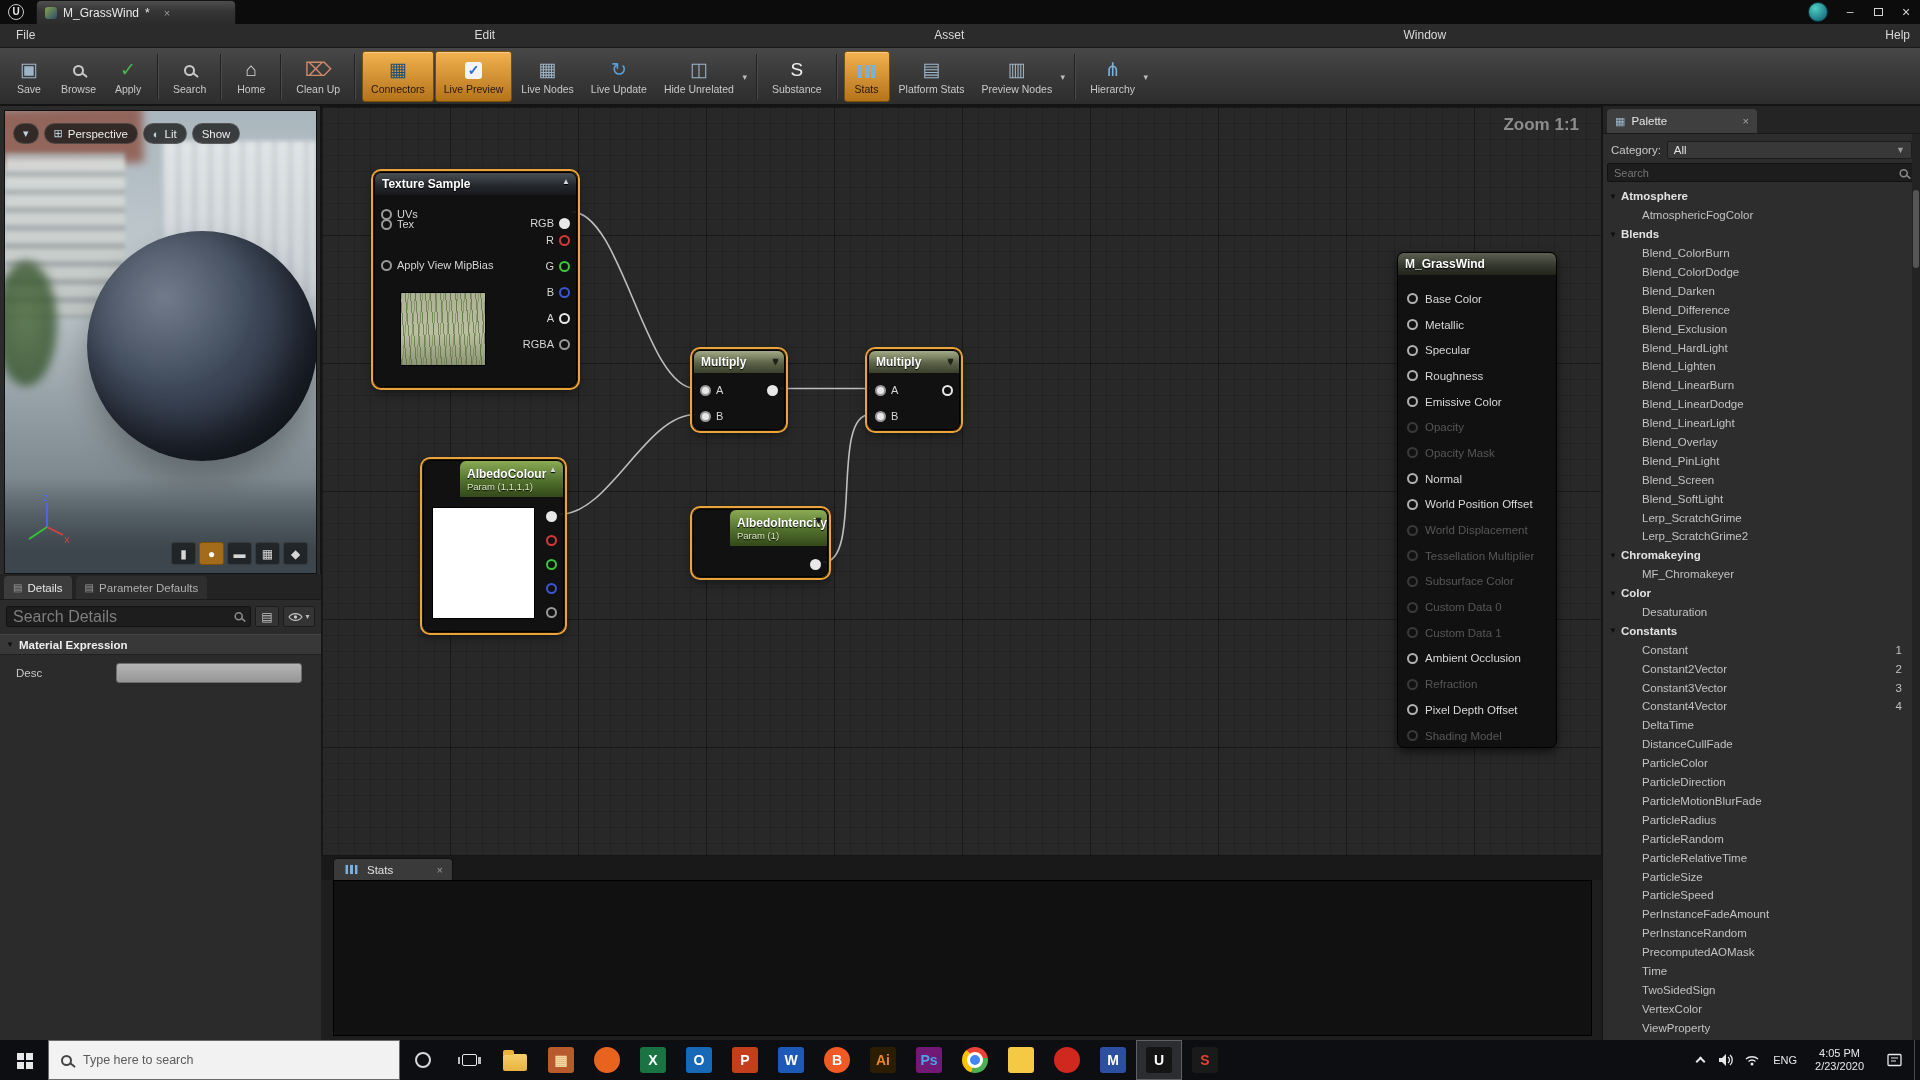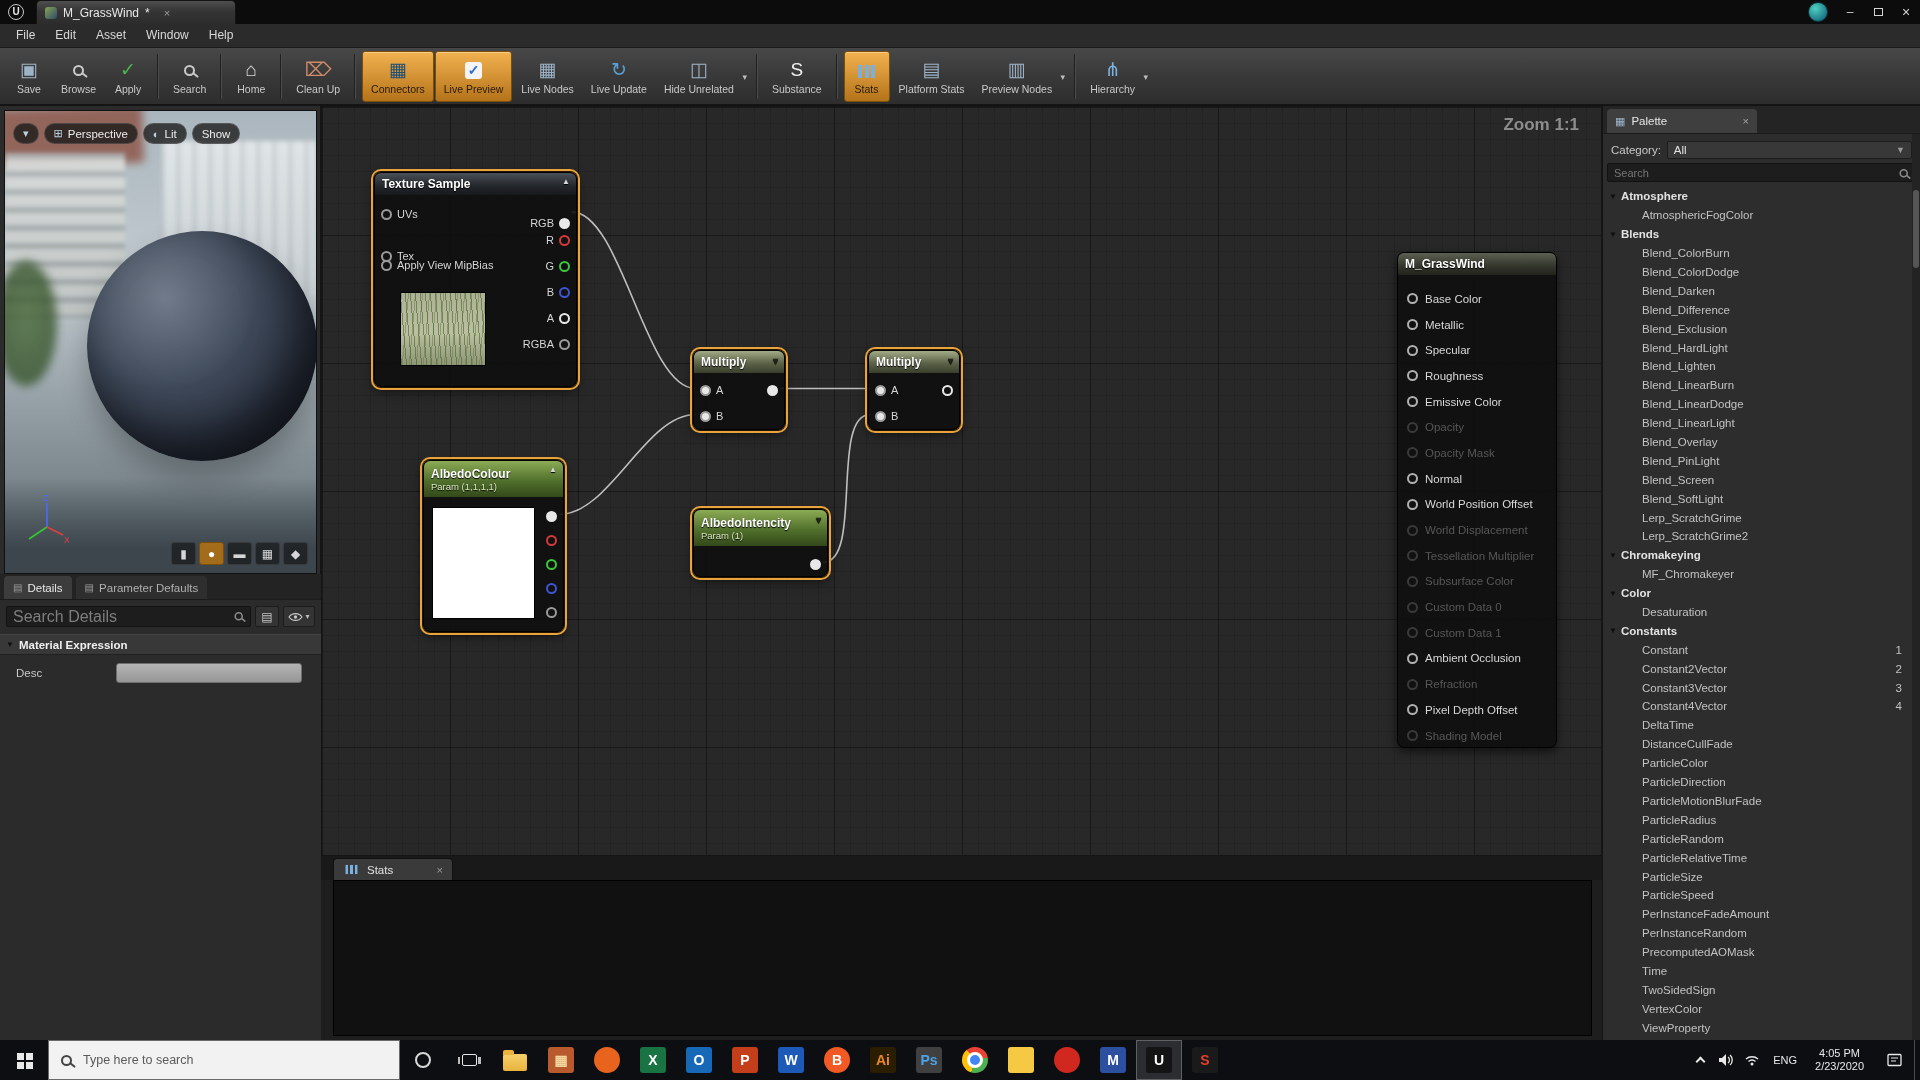--- a/index.html
+++ b/index.html
@@ -21,21 +21,21 @@
   .tb-avatar{position:absolute;right:92px;top:2px;width:20px;height:20px;border-radius:50%;
     background:radial-gradient(circle at 35% 30%,#4fd0c0,#1f7a8a 70%,#14505c);border:1px solid #0a3a40;}
   .winbtn{position:absolute;top:0;height:24px;width:28px;display:flex;align-items:center;justify-content:center;color:#d4d4d4;}
   .winbtn.min{right:56px;font-size:12px;}
   .winbtn.max{right:28px;}
   .winbtn.max i{display:block;width:9px;height:8px;border:1.5px solid #d4d4d4;}
   .winbtn.close{right:0;font-size:14px;}
 
   
   .menubar{position:absolute;left:0;top:24px;width:1920px;height:24px;background:#2b2b2b;border-bottom:1px solid #1a1a1a;
-    display:flex;align-items:center;padding-left:6px;}
+    display:flex;align-items:center;padding-left:6px;justify-content:space-between;}
   .menu-item{padding:0 10px;line-height:23px;color:#d9d9d9;font-size:12px;}
 
   
   .toolbar{position:absolute;left:0;top:48px;width:1920px;height:58px;
     background:linear-gradient(#484848,#3a3a3a 45%,#2d2d2d);border-bottom:2px solid #141414;
     display:flex;align-items:stretch;padding:3px 4px 2px 6px;gap:1px;}
   .tb-btn{position:relative;display:flex;flex-direction:column;align-items:center;justify-content:center;
     min-width:46px;padding:2px 8px 1px;border-radius:3px;gap:2px;}
   .tb-btn.caret{padding-right:16px;}
   .tb-btn.active{background:linear-gradient(var(--toolbar_active_top,#f2b24f),var(--toolbar_active_bottom,#b5731a));
@@ -116,21 +116,21 @@
   .watermark{position:absolute;right:22px;bottom:26px;font-size:54px;font-weight:800;letter-spacing:1px;color:rgba(200,200,200,.13);}
   .wires{position:absolute;inset:0;pointer-events:none;}
 
   .node{position:absolute;border-radius:7px;background:rgba(14,14,14,.9);border:1px solid #000;
     box-shadow:0 4px 10px rgba(0,0,0,.55);}
   .node.selected{box-shadow:0 0 0 1px #221602,0 0 0 3px var(--accent,#e8a33d),0 4px 12px rgba(0,0,0,.6);}
   .node-head{height:22px;border-radius:6px 6px 0 0;display:flex;align-items:center;padding:0 7px;gap:5px;
     font-size:12px;font-weight:bold;color:#fff;text-shadow:0 1px 1px #000;position:relative;}
   .node-head.tall{height:36px;flex-direction:column;align-items:flex-start;justify-content:center;gap:0;padding:3px 7px;}
   .head-dark{background:linear-gradient(#4a5058,#23262b 60%,#17191d);}
-  .head-green{background:linear-gradient(#8cab55,#51702c 55%,#33491a);}
+  .head-green{background:linear-gradient(#8cab55,#51702c 55%,#33491a);margin-left:36px;}
   .head-olive{background:linear-gradient(#a2aa86,#5c6348 55%,#3a402c);}
   .head-result{background:linear-gradient(#5c6052,#33362b 60%,#22241c);}
   .nh-sub{font-size:9.5px;font-weight:normal;color:#dce8c0;line-height:11px;}
   .nh-collapse{position:absolute;right:6px;top:4px;font-size:8px;color:#d8d8d8;}
   .nh-caret{position:absolute;right:6px;top:4px;font-size:10px;color:#20241a;}
   .prow{position:absolute;height:16px;display:flex;align-items:center;gap:5px;font-size:11px;color:#d6d6d6;}
   .prow.in{left:6px;}
   .prow.out{right:6px;justify-content:flex-end;}
   .pin{width:11px;height:11px;border-radius:50%;border:2px solid var(--pin_gray,#9a9a9a);flex:none;}
   .pin.white{border-color:var(--pin_white,#e8e8e8);}
@@ -415,21 +415,21 @@
       <div class="node selected" style="left:52px;top:65px;width:203px;height:215px">
         <div class="node-head head-dark">
           <span>Texture Sample</span>
           <span class="nh-collapse">▲</span>
         </div>
         <div>
             <div class="prow in" style="top: 33px;">
               <span class="pin gray"></span>
               <span>UVs</span>
             </div>
-            <div class="prow in" style="top: 75px;">
+            <div class="prow in" style="top: 43px;">
               <span class="pin gray"></span>
               <span>Tex</span>
             </div>
             <div class="prow in" style="top: 84px;">
               <span class="pin gray"></span>
               <span>Apply View MipBias</span>
             </div>
           </div>
         <div>
             <div class="prow out" style="top: 42px;">
@@ -836,21 +836,21 @@
         <div class="tk-app">
           <span class="ap " style="background: rgb(29, 90, 184); color: rgb(255, 255, 255);">W</span>
         </div>
         <div class="tk-app">
           <span class="ap circle" style="background: rgb(241, 90, 36); color: rgb(255, 255, 255);">B</span>
         </div>
         <div class="tk-app">
           <span class="ap " style="background: rgb(43, 29, 0); color: rgb(232, 134, 44);">Ai</span>
         </div>
         <div class="tk-app">
-          <span class="ap " style="background: #404040; color: rgb(74, 163, 232);">Ps</span>
+          <span class="ap " style="background: #701a75; color: rgb(74, 163, 232);">Ps</span>
         </div>
         <div class="tk-app">
           <span class="ap chrome"></span>
         </div>
         <div class="tk-app">
           <span class="ap " style="background: rgb(246, 201, 68); color: rgb(154, 122, 16);"></span>
         </div>
         <div class="tk-app">
           <span class="ap circle" style="background: rgb(208, 40, 30); color: rgb(255, 255, 255);"></span>
         </div>

